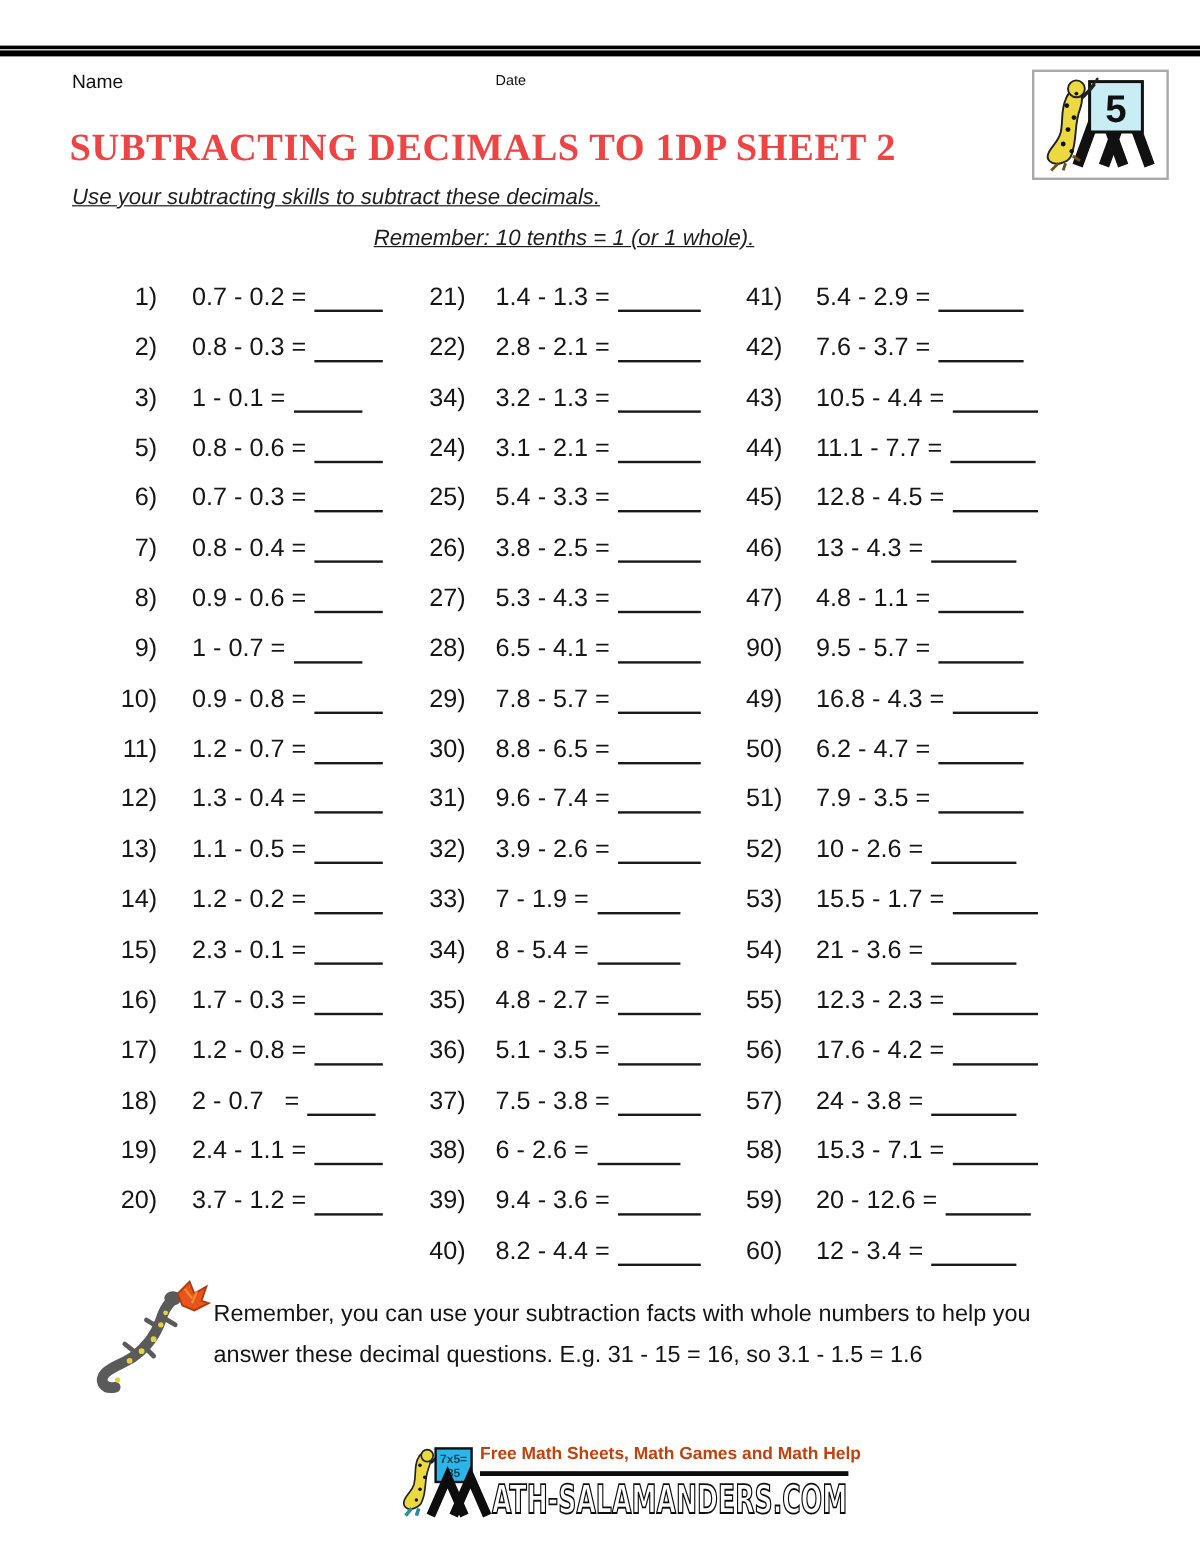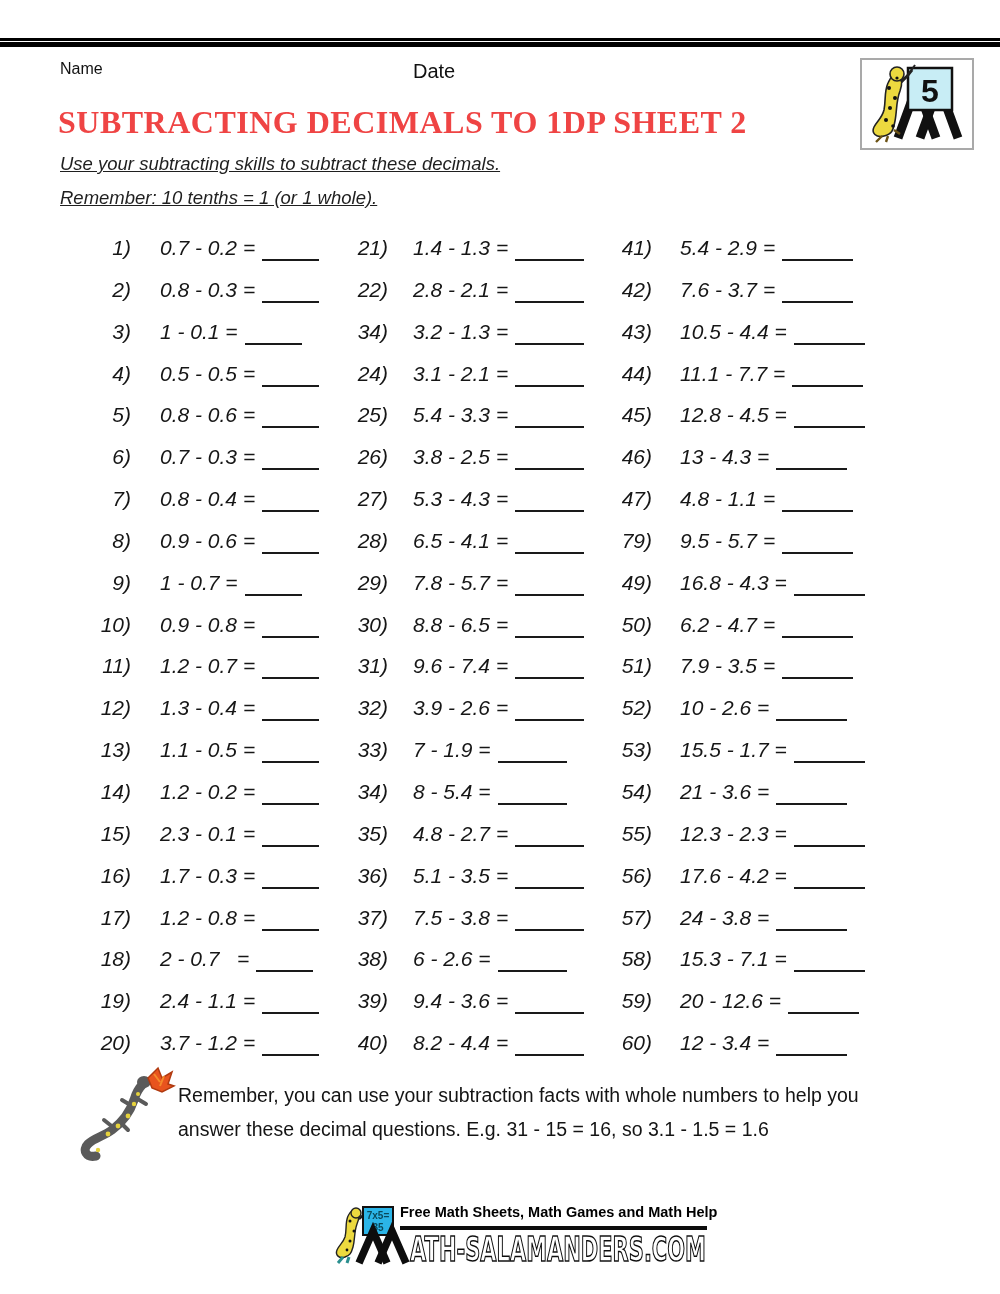--- a/index.html
+++ b/index.html
@@ -5,54 +5,54 @@
   html,body{margin:0;padding:0;background:#fff;}
   .page{
     position:relative;width:1000px;height:1294px;background:#ffffff;
     font-family:"Liberation Sans",sans-serif;color:#1a1a1a;overflow:hidden;
   }
   
   .toprule{position:absolute;left:0;top:38px;width:1000px;height:1px;
     border-top:3px solid #000;border-bottom:5px solid #000;background:#fff;}
   
   .name-label{position:absolute;left:60px;top:60px;font-size:16px;color:#111;}
-  .date-label{position:absolute;left:413px;top:60px;font-size:20px;color:#111;}
+  .date-label{position:absolute;left:413px;top:60px;font-size:12px;color:#111;}
   
   .badge{position:absolute;left:860px;top:58px;width:110px;height:88px;
     background:#fff;border:2px solid #a9a9a9;}
   
   .title{position:absolute;left:58px;top:104px;width:820px;
     font-family:"Liberation Serif","DejaVu Serif",serif;font-size:32px;
     font-weight:bold;color:#ef4444;letter-spacing:.5px;white-space:nowrap;}
   .instr{position:absolute;left:60px;width:820px;font-style:italic;
     font-size:18.5px;color:#1f1f1f;text-decoration:underline;}
   .instr.l1{top:153px;}
-  .instr.l2{top:187px;}
+  .instr.l2{top:187px;text-align:center;}
   
-  .pcol{position:absolute;top:227px;font-style:italic;}
+  .pcol{position:absolute;top:227px;}
   .pcol.c1{left:61px;}
   .pcol.c2{left:343px;}
   .pcol.c3{left:607px;}
   .prow{height:41.85px;line-height:41.85px;white-space:pre;font-size:21px;color:#161616;}
   .pnum{display:inline-block;text-align:right;}
   .c1 .pnum{width:70px;margin-right:29px;}
   .c2 .pnum{width:45px;margin-right:25px;}
   .c3 .pnum{width:45px;margin-right:28px;}
   .blank{display:inline-block;height:5px;border-bottom:2px solid #1a1a1a;
     margin-left:7px;vertical-align:-6px;}
   .c1 .blank{width:57px;}
   .c2 .blank{width:69px;}
   .c3 .blank{width:71px;}
   
   .lizard{position:absolute;left:80px;top:1064px;width:96px;height:98px;}
   .note{position:absolute;left:178px;top:1078px;width:760px;
     font-size:19.5px;line-height:34px;color:#141414;}
   
   .foot-tagline{position:absolute;left:400px;top:1204px;width:307px;
-    text-align:center;font-size:14.5px;font-weight:bold;color:#000000;white-space:nowrap;}
+    text-align:center;font-size:14.5px;font-weight:bold;color:#c2410c;white-space:nowrap;}
   .foot-rule{position:absolute;left:400px;top:1226px;width:307px;height:4px;background:#0d0d0d;}
   .foot-logo{position:absolute;left:331px;top:1205px;width:380px;height:64px;}
 </style>
 </head>
 <body>
 
 <div class="page">
 
   <div class="toprule"></div>
 
@@ -83,21 +83,20 @@
   </div>
 
   <div class="title">SUBTRACTING DECIMALS TO 1DP SHEET 2</div>
   <div class="instr l1">Use your subtracting skills to subtract these decimals.</div>
   <div class="instr l2">Remember: 10 tenths = 1 (or 1 whole).</div>
 
   <div class="pcol c1">
       <div class="prow"><span class="pnum">1)</span><span class="pexpr">0.7 - 0.2 =</span><span class="blank"></span></div>
       <div class="prow"><span class="pnum">2)</span><span class="pexpr">0.8 - 0.3 =</span><span class="blank"></span></div>
       <div class="prow"><span class="pnum">3)</span><span class="pexpr">1 - 0.1 =</span><span class="blank"></span></div>
-      <div class="prow"><span class="pnum">4)</span><span class="pexpr">0.5 - 0.5 =</span><span class="blank"></span></div>
       <div class="prow"><span class="pnum">5)</span><span class="pexpr">0.8 - 0.6 =</span><span class="blank"></span></div>
       <div class="prow"><span class="pnum">6)</span><span class="pexpr">0.7 - 0.3 =</span><span class="blank"></span></div>
       <div class="prow"><span class="pnum">7)</span><span class="pexpr">0.8 - 0.4 =</span><span class="blank"></span></div>
       <div class="prow"><span class="pnum">8)</span><span class="pexpr">0.9 - 0.6 =</span><span class="blank"></span></div>
       <div class="prow"><span class="pnum">9)</span><span class="pexpr">1 - 0.7 =</span><span class="blank"></span></div>
       <div class="prow"><span class="pnum">10)</span><span class="pexpr">0.9 - 0.8 =</span><span class="blank"></span></div>
       <div class="prow"><span class="pnum">11)</span><span class="pexpr">1.2 - 0.7 =</span><span class="blank"></span></div>
       <div class="prow"><span class="pnum">12)</span><span class="pexpr">1.3 - 0.4 =</span><span class="blank"></span></div>
       <div class="prow"><span class="pnum">13)</span><span class="pexpr">1.1 - 0.5 =</span><span class="blank"></span></div>
       <div class="prow"><span class="pnum">14)</span><span class="pexpr">1.2 - 0.2 =</span><span class="blank"></span></div>
@@ -131,21 +130,21 @@
       <div class="prow"><span class="pnum">40)</span><span class="pexpr">8.2 - 4.4 =</span><span class="blank"></span></div>
     </div>
   <div class="pcol c3">
       <div class="prow"><span class="pnum">41)</span><span class="pexpr">5.4 - 2.9 =</span><span class="blank"></span></div>
       <div class="prow"><span class="pnum">42)</span><span class="pexpr">7.6 - 3.7 =</span><span class="blank"></span></div>
       <div class="prow"><span class="pnum">43)</span><span class="pexpr">10.5 - 4.4 =</span><span class="blank"></span></div>
       <div class="prow"><span class="pnum">44)</span><span class="pexpr">11.1 - 7.7 =</span><span class="blank"></span></div>
       <div class="prow"><span class="pnum">45)</span><span class="pexpr">12.8 - 4.5 =</span><span class="blank"></span></div>
       <div class="prow"><span class="pnum">46)</span><span class="pexpr">13 - 4.3 =</span><span class="blank"></span></div>
       <div class="prow"><span class="pnum">47)</span><span class="pexpr">4.8 - 1.1 =</span><span class="blank"></span></div>
-      <div class="prow"><span class="pnum">79)</span><span class="pexpr">9.5 - 5.7 =</span><span class="blank"></span></div>
+      <div class="prow"><span class="pnum">90)</span><span class="pexpr">9.5 - 5.7 =</span><span class="blank"></span></div>
       <div class="prow"><span class="pnum">49)</span><span class="pexpr">16.8 - 4.3 =</span><span class="blank"></span></div>
       <div class="prow"><span class="pnum">50)</span><span class="pexpr">6.2 - 4.7 =</span><span class="blank"></span></div>
       <div class="prow"><span class="pnum">51)</span><span class="pexpr">7.9 - 3.5 =</span><span class="blank"></span></div>
       <div class="prow"><span class="pnum">52)</span><span class="pexpr">10 - 2.6 =</span><span class="blank"></span></div>
       <div class="prow"><span class="pnum">53)</span><span class="pexpr">15.5 - 1.7 =</span><span class="blank"></span></div>
       <div class="prow"><span class="pnum">54)</span><span class="pexpr">21 - 3.6 =</span><span class="blank"></span></div>
       <div class="prow"><span class="pnum">55)</span><span class="pexpr">12.3 - 2.3 =</span><span class="blank"></span></div>
       <div class="prow"><span class="pnum">56)</span><span class="pexpr">17.6 - 4.2 =</span><span class="blank"></span></div>
       <div class="prow"><span class="pnum">57)</span><span class="pexpr">24 - 3.8 =</span><span class="blank"></span></div>
       <div class="prow"><span class="pnum">58)</span><span class="pexpr">15.3 - 7.1 =</span><span class="blank"></span></div>

